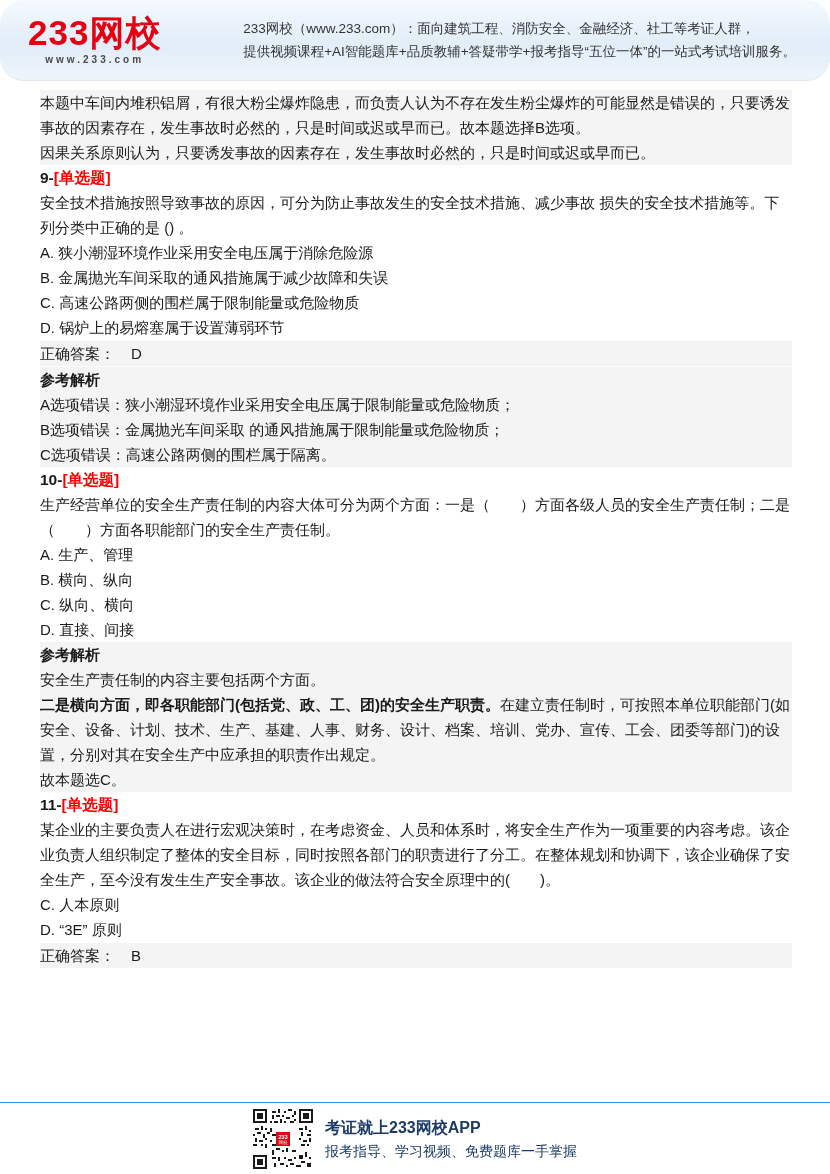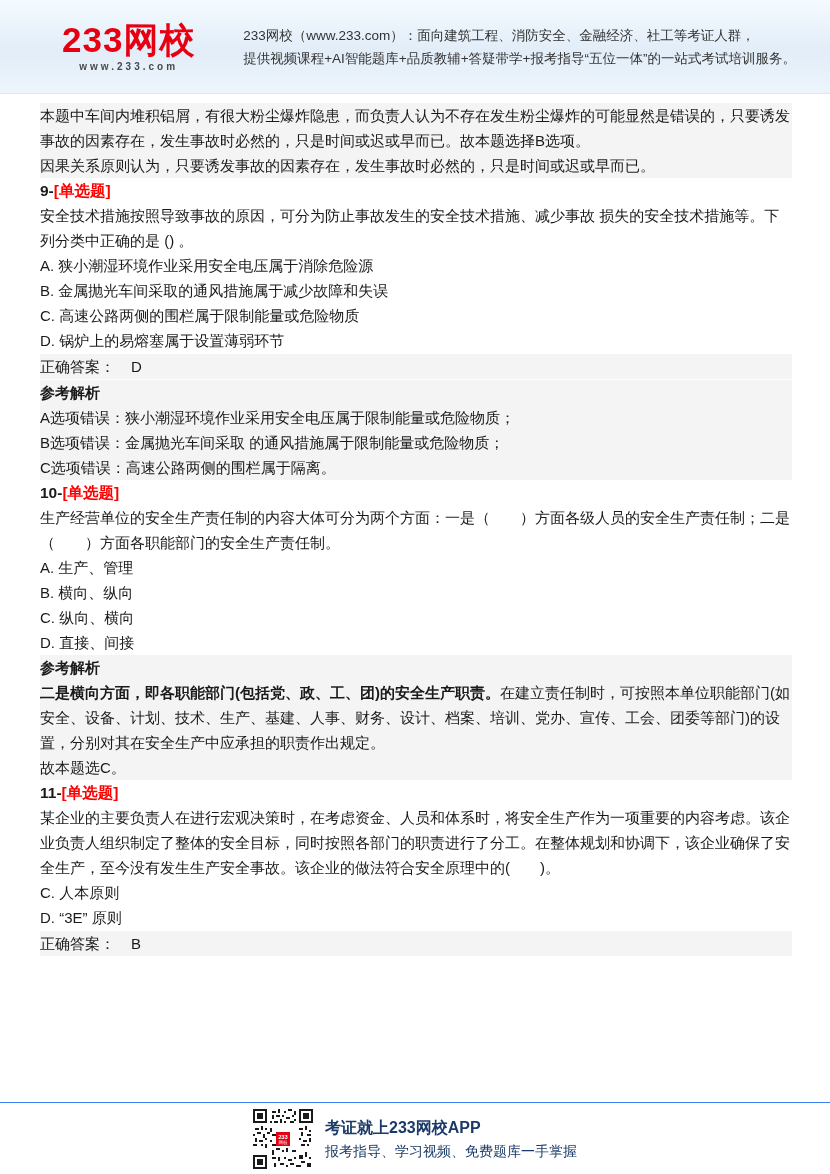--- a/index.html
+++ b/index.html
@@ -13,25 +13,26 @@
   html,body{margin:0;padding:0;}
   body{
     width:830px;height:1174px;background:#ffffff;
     font-family:"Liberation Sans","DejaVu Sans",sans-serif;
     color:var(--text_dark);
   }
   .page{width:830px;height:1174px;position:relative;overflow:hidden;background:#fff;}
 
   
   .site-header{
-    height:94px;box-sizing:border-box;
+    height:81px;box-sizing:border-box;
     display:flex;align-items:center;justify-content:space-between;
-    padding:0 34px 0 62px;
+    padding:0 34px 0 28px;
     background:linear-gradient(180deg,#f4faff 0%,#e2edf8 55%,#edf5fc 100%);
     border-bottom:1px solid #dfe6ee;
+    border-radius:24px;
   }
   .logo{display:flex;flex-direction:column;align-items:center;}
   .logo-text{
     font-size:35px;font-weight:800;letter-spacing:1px;line-height:36px;
     color:var(--accent_red);
   }
   .logo-url{
     font-size:10px;font-weight:bold;color:#4a4a4a;letter-spacing:3px;margin-top:3px;
   }
   .tagline{
@@ -114,20 +115,21 @@
     <div class="q-head">
       <span class="q-num">10-</span><span class="q-type">[单选题]</span>
     </div>
     <p class="stem">生产经营单位的安全生产责任制的内容大体可分为两个方面：一是（　　）方面各级人员的安全生产责任制；二是（　　）方面各职能部门的安全生产责任制。</p>
     <p class="option">A. 生产、管理</p>
     <p class="option">B. 横向、纵向</p>
     <p class="option">C. 纵向、横向</p>
     <p class="option">D. 直接、间接</p>
     <section class="gray-block analysis-block">
       <div class="analysis-title">参考解析</div>
+      <p class="line"><b></b><span>安全生产责任制的内容主要包括两个方面。</span></p>
       <p class="line"><b>二是横向方面，即各职能部门(包括党、政、工、团)的安全生产职责。</b><span>在建立责任制时，可按照本单位职能部门(如安全、设备、计划、技术、生产、基建、人事、财务、设计、档案、培训、党办、宣传、工会、团委等部门)的设置，分别对其在安全生产中应承担的职责作出规定。</span></p>
       <p class="line"><b></b><span>故本题选C。</span></p>
     </section>
 
     <div class="q-head">
       <span class="q-num">11-</span><span class="q-type">[单选题]</span>
     </div>
     <p class="stem">某企业的主要负责人在进行宏观决策时，在考虑资金、人员和体系时，将安全生产作为一项重要的内容考虑。该企业负责人组织制定了整体的安全目标，同时按照各部门的职责进行了分工。在整体规划和协调下，该企业确保了安全生产，至今没有发生生产安全事故。该企业的做法符合安全原理中的(　　)。</p>
     <p class="option">C. 人本原则</p>
     <p class="option">D. “3E” 原则</p>

